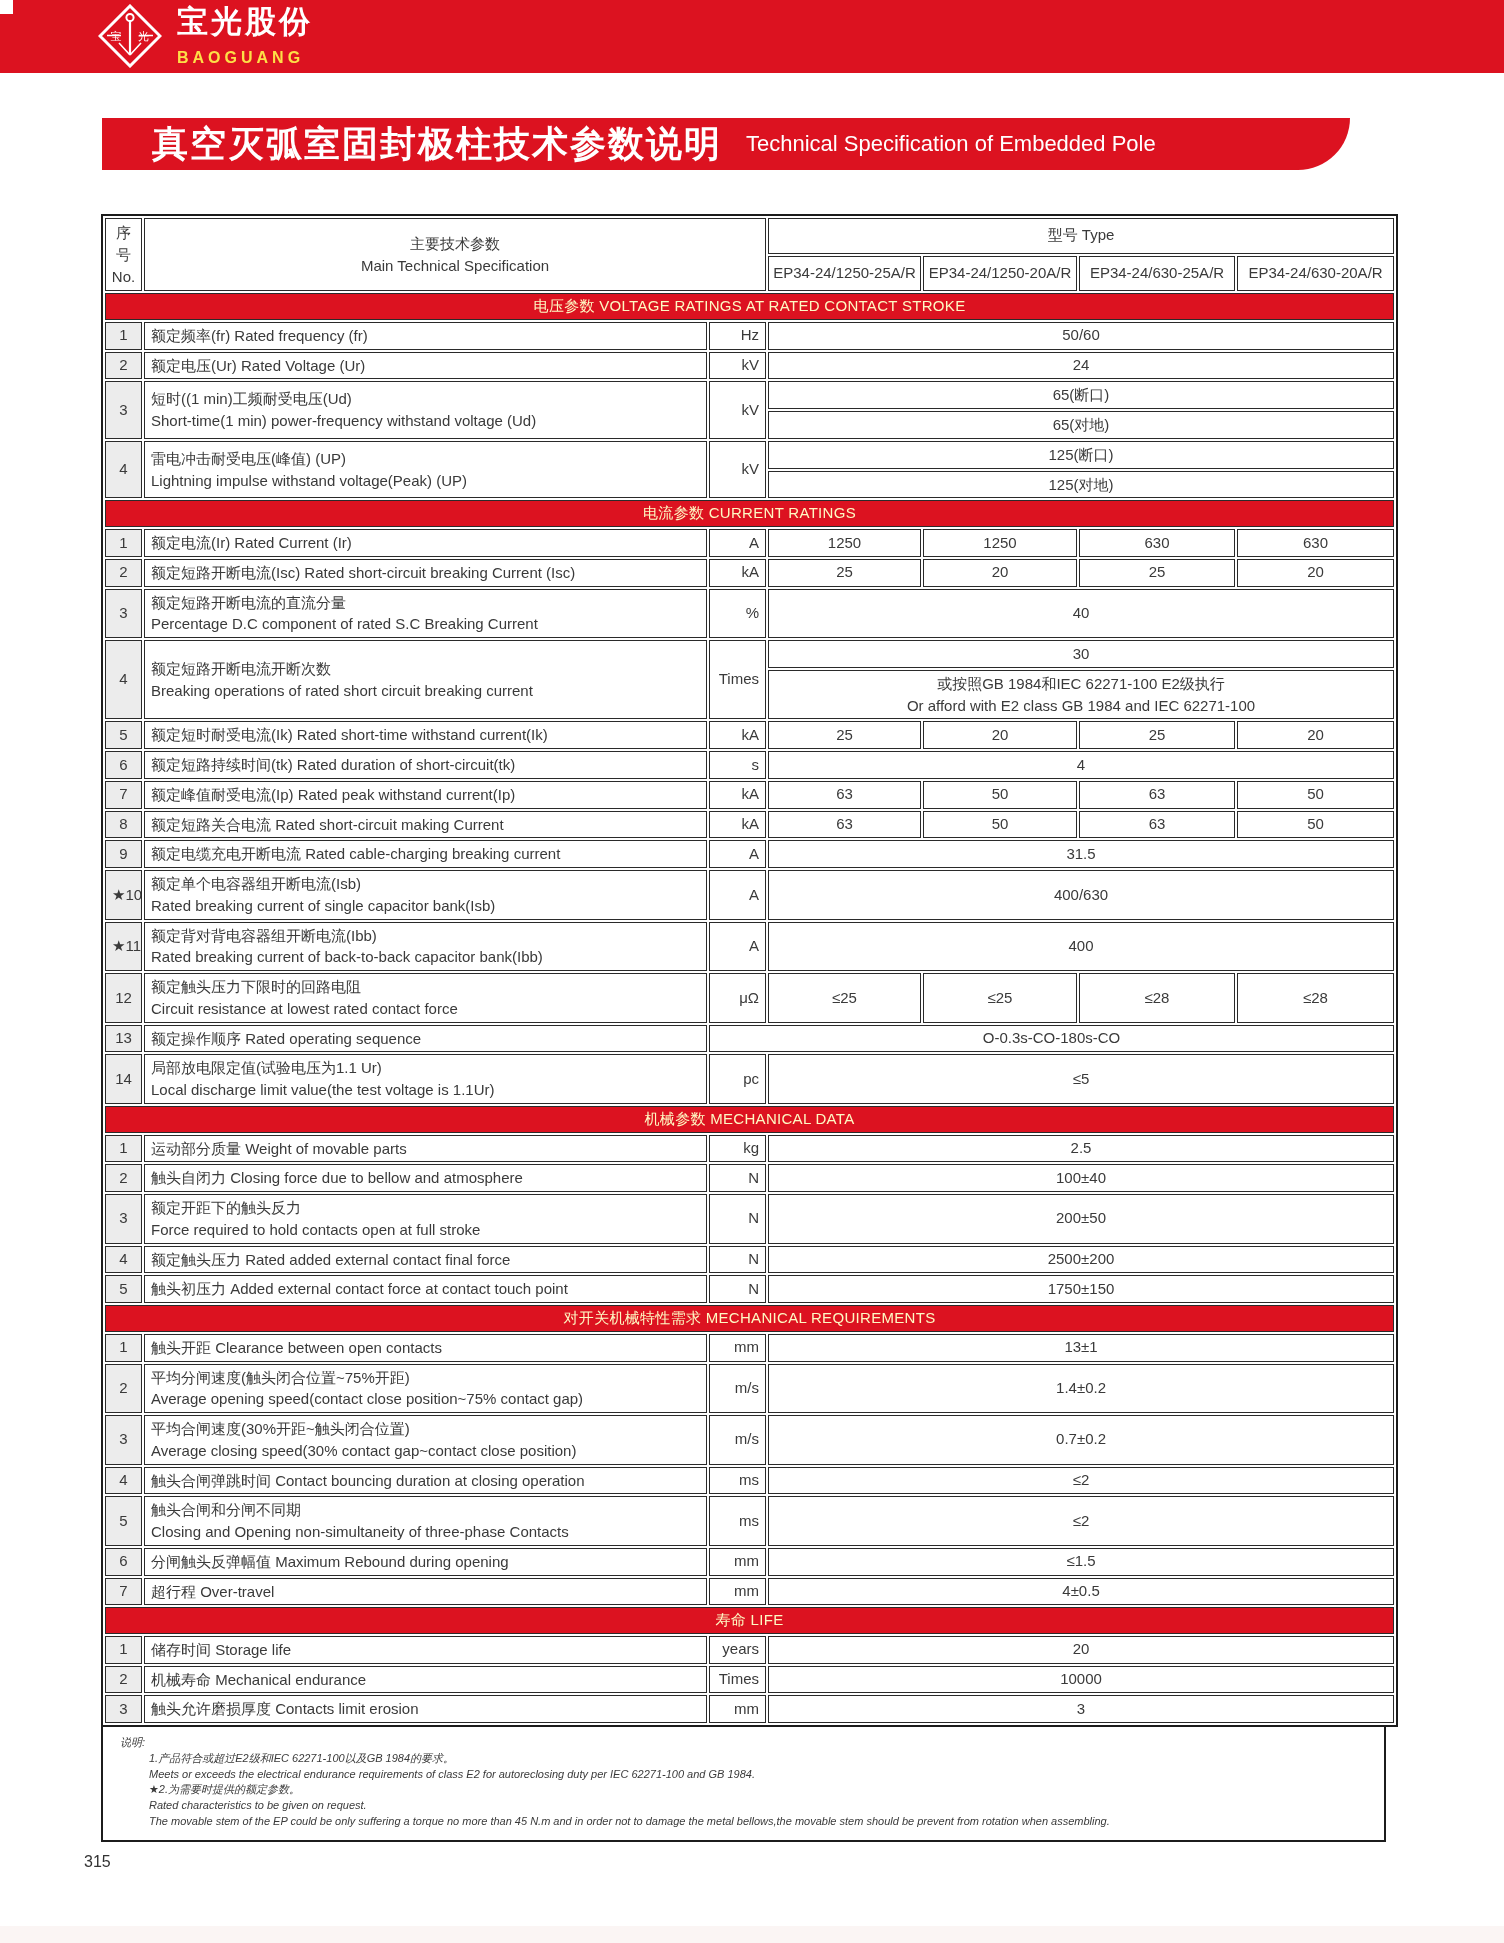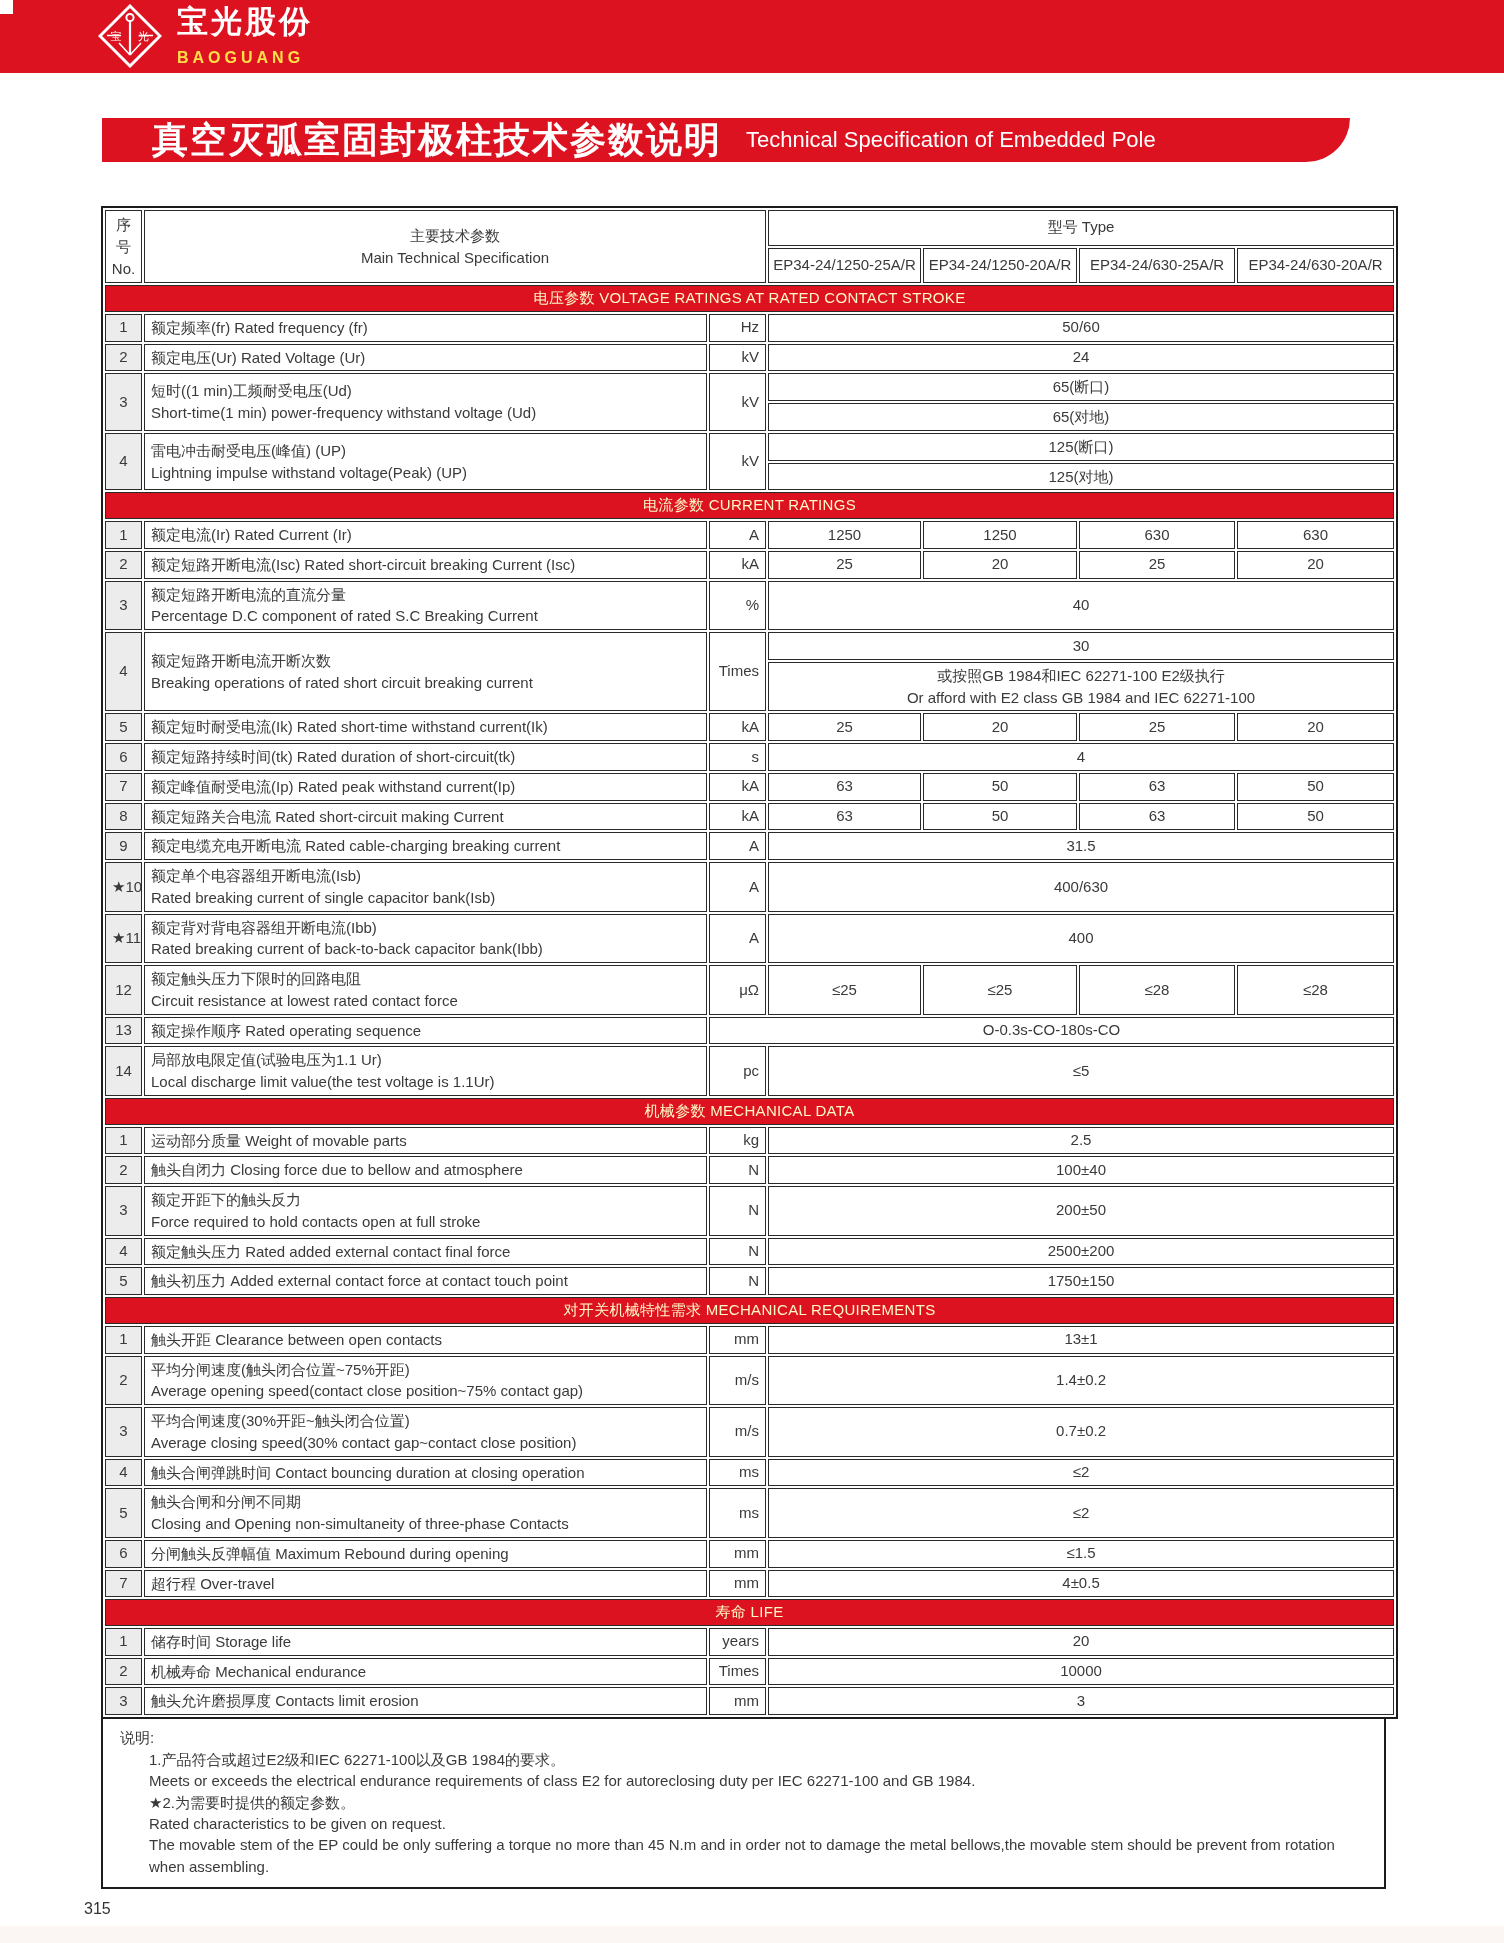--- a/index.html
+++ b/index.html
@@ -19,21 +19,21 @@
   .top-banner{position:relative;height:73px;background:var(--accent);}
   .corner-notch{position:absolute;left:0;top:0;width:13px;height:14px;background:#fff;}
   .logo{position:absolute;left:98px;top:4px;display:flex;align-items:center;gap:15px;}
   .logo-mark{display:block;}
   .logo-text{display:flex;flex-direction:column;}
   .logo-cn{font-size:31px;font-weight:bold;color:#fff;letter-spacing:3px;line-height:1.1;}
   .logo-en{font-size:16px;font-weight:bold;color:#fde047;letter-spacing:4px;line-height:1.1;margin-top:10px;}
 
   
   .title-bar{
-    margin:45px 0 0 102px;width:1248px;height:44px;background:var(--accent);
+    margin:45px 0 0 102px;width:1248px;height:52px;background:var(--accent);
     border-bottom-right-radius:55px;display:flex;align-items:center;padding-left:50px;
   }
   .title-cn{font-size:36px;font-weight:bold;color:#fff;letter-spacing:2px;white-space:nowrap;}
   .title-en{font-size:22px;color:#fff;margin-left:24px;white-space:nowrap;}
 
   
   .spec-table{
     margin:44px 0 0 101px;width:1285px;table-layout:fixed;
     border-collapse:separate;border-spacing:2px;
     border:2px solid var(--bordark);background:#fff;
@@ -51,21 +51,21 @@
   .no-cell{background:var(--numbg);text-align:center;vertical-align:middle;}
   .label-cell{text-align:left;padding-left:9px;vertical-align:middle;}
   .label-line{line-height:1.45;}
   .unit-cell{text-align:right;vertical-align:middle;}
   .val-cell{text-align:center;vertical-align:middle;}
 
   
   .notes-box{
     margin-left:101px;margin-top:-2px;width:1285px;
     border:2px solid var(--bordark);
-    padding:8px 16px 10px 16px;font-size:15px;line-height:1.43;
+    padding:8px 16px 10px 16px;font-size:11px;line-height:1.43;font-style:italic;
   }
   .notes-heading{padding-left:1px;}
   .note-line{padding-left:30px;}
 
   .page-number{margin:11px 0 0 84px;font-size:16px;color:#333;}
 
   .footer-bar{position:absolute;left:0;bottom:0;width:1504px;height:17px;background:var(--footer);}
 </style>
 </head>
 <body>

